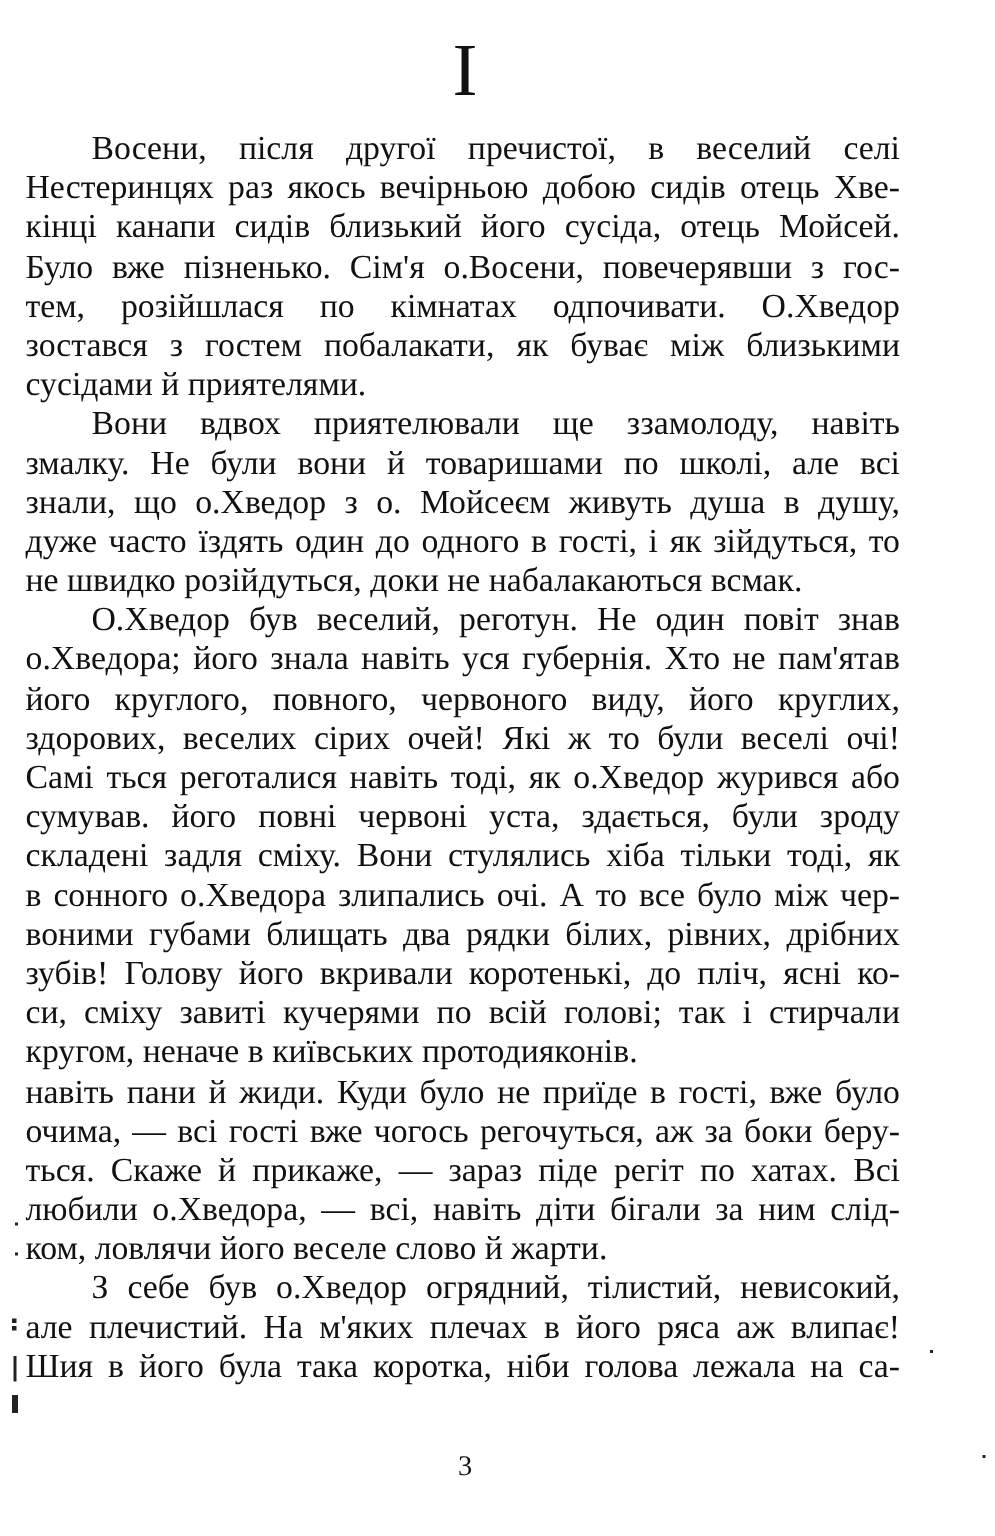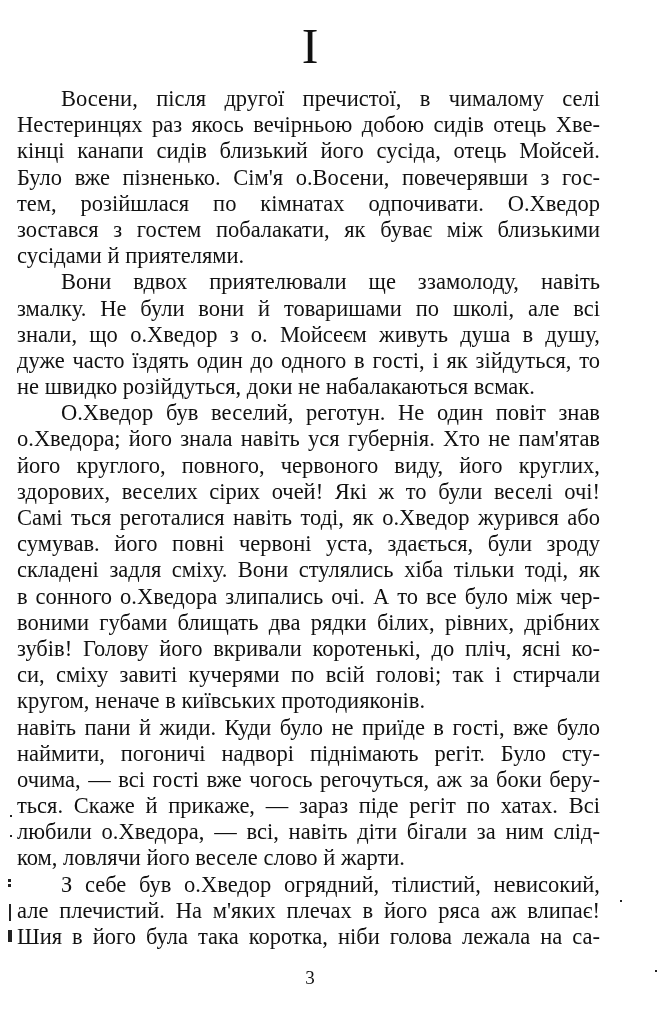--- a/index.html
+++ b/index.html
@@ -26,21 +26,21 @@
     font-size: 19px; line-height: 24px;
   }
   .artifact { position: absolute; background: #222; }
 </style>
 </head>
 <body>
 
 <div class="title">I</div>
 
 <div class="body-text" id="body-text">
-    <div class="line indent">Восени, після другої пречистої, в чималому селі</div>
+    <div class="line indent">Восени, після другої пречистої, в веселий селі</div>
     <div class="line">Нестеринцях раз якось вечірньою добою сидів отець Хве-</div>
     <div class="line">кінці канапи сидів близький його сусіда, отець Мойсей.</div>
     <div class="line">Було вже пізненько. Сім'я о.Восени, повечерявши з гос-</div>
     <div class="line">тем, розійшлася по кімнатах одпочивати. О.Хведор</div>
     <div class="line">зостався з гостем побалакати, як буває між близькими</div>
     <div class="line last">сусідами й приятелями.</div>
     <div class="line indent">Вони вдвох приятелювали ще ззамолоду, навіть</div>
     <div class="line">змалку. Не були вони й товаришами по школі, але всі</div>
     <div class="line">знали, що о.Хведор з о. Мойсеєм живуть душа в душу,</div>
     <div class="line">дуже часто їздять один до одного в гості, і як зійдуться, то</div>
@@ -51,21 +51,20 @@
     <div class="line">здорових, веселих сірих очей! Які ж то були веселі очі!</div>
     <div class="line">Самі ться реготалися навіть тоді, як о.Хведор журився або</div>
     <div class="line">сумував. його повні червоні уста, здається, були зроду</div>
     <div class="line">складені задля сміху. Вони стулялись хіба тільки тоді, як</div>
     <div class="line">в сонного о.Хведора злипались очі. А то все було між чер-</div>
     <div class="line">воними губами блищать два рядки білих, рівних, дрібних</div>
     <div class="line">зубів! Голову його вкривали коротенькі, до пліч, ясні ко-</div>
     <div class="line">си, сміху завиті кучерями по всій голові; так і стирчали</div>
     <div class="line last">кругом, неначе в київських протодияконів.</div>
     <div class="line">навіть пани й жиди. Куди було не приїде в гості, вже було</div>
-    <div class="line">наймити, погоничі надворі піднімають регіт. Було сту-</div>
     <div class="line">очима, — всі гості вже чогось регочуться, аж за боки беру-</div>
     <div class="line">ться. Скаже й прикаже, — зараз піде регіт по хатах. Всі</div>
     <div class="line">любили о.Хведора, — всі, навіть діти бігали за ним слід-</div>
     <div class="line last">ком, ловлячи його веселе слово й жарти.</div>
     <div class="line indent">З себе був о.Хведор огрядний, тілистий, невисокий,</div>
     <div class="line">але плечистий. На м'яких плечах в його ряса аж влипає!</div>
     <div class="line">Шия в його була така коротка, ніби голова лежала на са-</div>
   </div>
 
 <div class="page-number">3</div>

